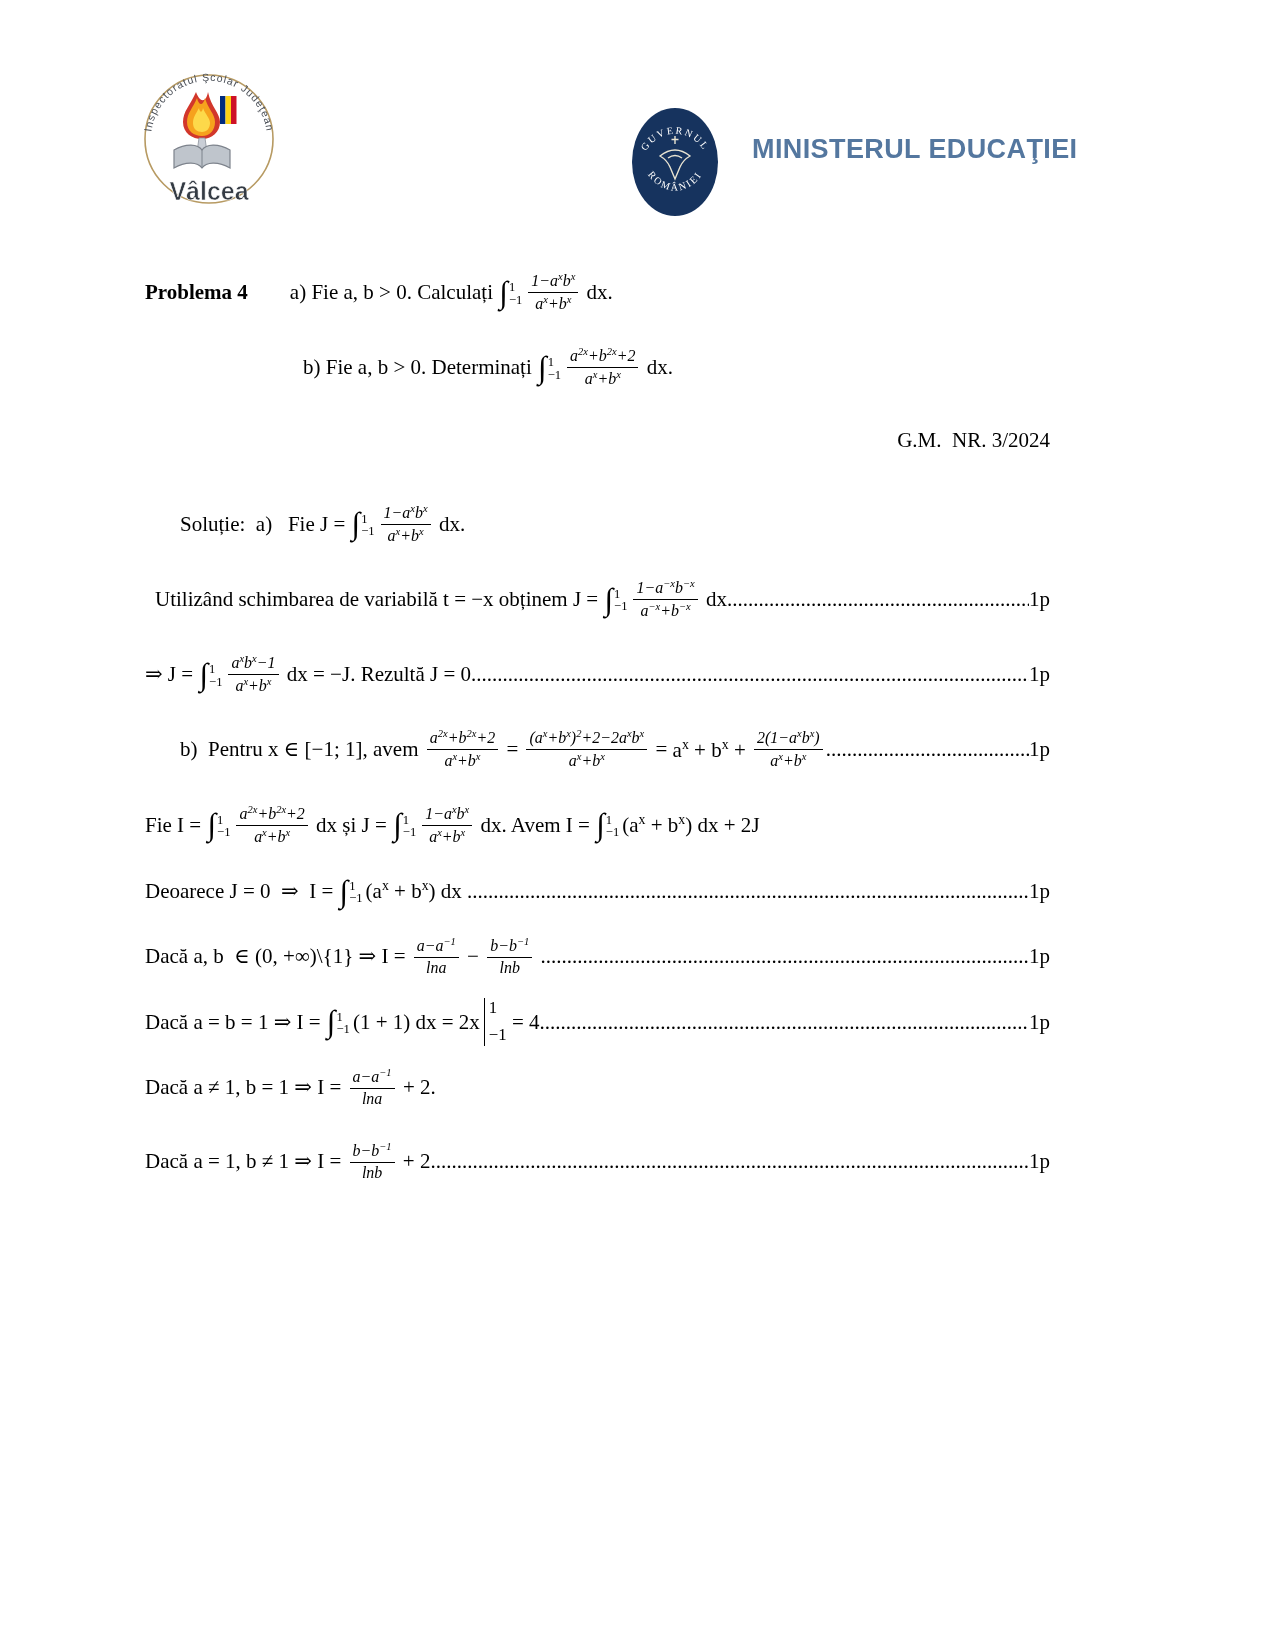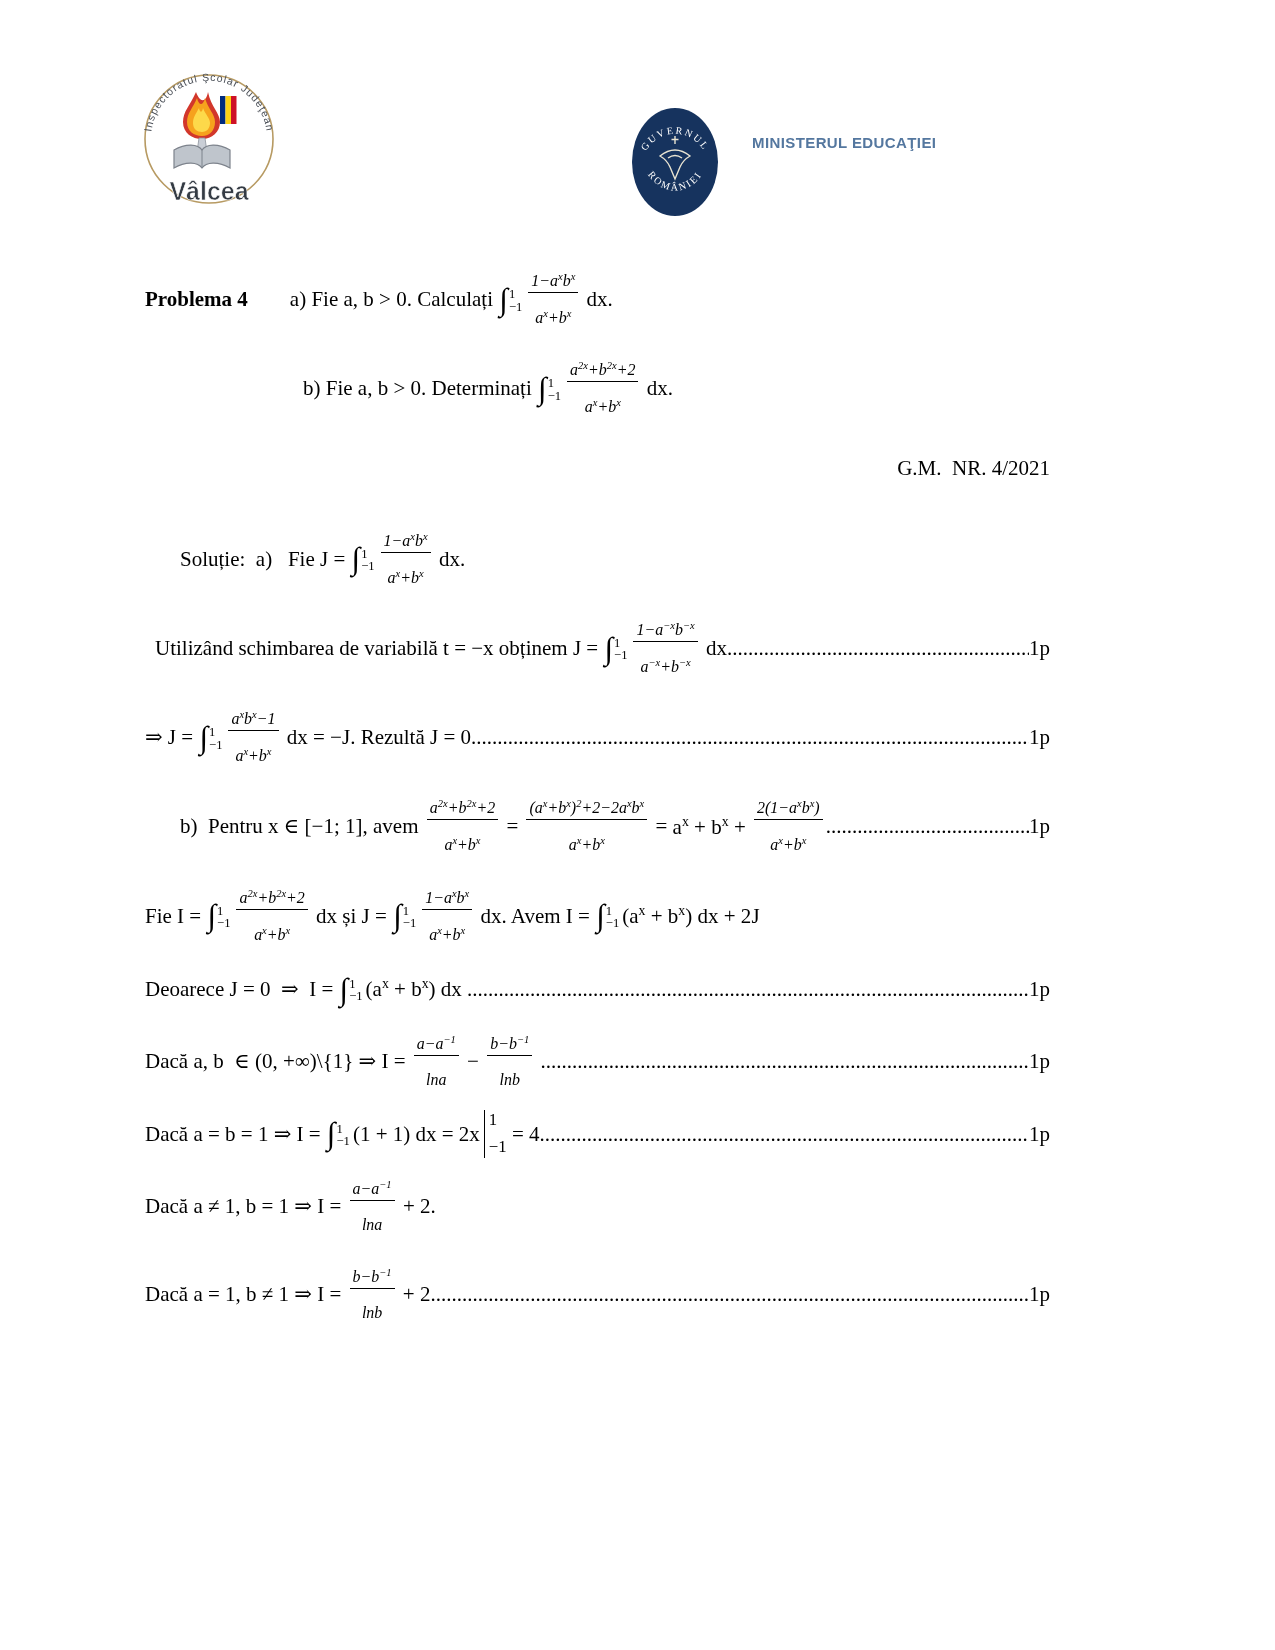--- a/index.html
+++ b/index.html
@@ -13,38 +13,38 @@
     font-size:21px; color:#000;
     overflow:hidden;
   }
   
   .header { position:relative; height:235px; }
   .school-logo { position:absolute; left:136px; top:66px; width:146px; height:152px; }
   .gov-emblem  { position:absolute; left:630px; top:106px; width:90px; height:112px; }
   .ministry-label {
     position:absolute; left:752px; top:134px;
     font-family:"Liberation Sans","DejaVu Sans",sans-serif;
-    font-weight:bold; font-size:15px; letter-spacing:0.4px;
+    font-weight:bold; font-size:27px; letter-spacing:0.4px;
     color:#54779f;
   }
   
   .content { padding:20px 225px 0 145px; }
   .line {
     display:flex; align-items:center;
     min-height:57px; white-space:pre;
   }
   .line.right { justify-content:flex-end; min-height:46px; }
   .tx { white-space:pre; }
   .it { white-space:pre; }
   .bd { font-weight:bold; white-space:pre; }
   sup { font-size:0.66em; }
   .frac {
     display:inline-flex; flex-direction:column; align-items:center;
     font-size:0.76em; line-height:1.18; font-style:italic;
-    text-align:center; margin:16px 3px;gap:14px;
+    text-align:center; margin:16px 3px;
   }
   .frac .num { border-bottom:1.3px solid #000; padding:0 3px 1px; }
   .frac .den { padding-top:1px;text-align:right; }
   .int { display:inline-flex; align-items:center; margin:0 1px; }
   .int .sign { font-size:1.5em; line-height:1; }
   .int .bounds {
     display:inline-flex; flex-direction:column; justify-content:space-between;
     height:2.15em; font-size:0.6em; margin-left:1px; margin-right:2px; line-height:1;
     padding:2px 0;
   }
@@ -110,21 +110,21 @@
       </g>
     </svg>
 
     <div class="ministry-label">MINISTERUL EDUCAŢIEI</div>
   </div>
 
   <div class="content">
     <div>
         <div class="line"><span class="bd">Problema 4</span><span style="display: inline-block; width: 42px;"></span><span class="tx">a) Fie </span><span class="it">a, b </span><span class="tx">&gt; 0. Calculați </span><span class="int"><span class="sign">∫</span><span class="bounds"><span class="ub">1</span><span class="lb">−1</span></span></span><span class="frac"><span class="num">1−a<sup>x</sup>b<sup>x</sup></span><span class="den">a<sup>x</sup>+b<sup>x</sup></span></span><span class="it"> dx</span><span class="tx">.</span></div>
         <div class="line"><span style="display: inline-block; width: 158px;"></span><span class="tx">b) Fie </span><span class="it">a, b </span><span class="tx">&gt; 0. Determinați </span><span class="int"><span class="sign">∫</span><span class="bounds"><span class="ub">1</span><span class="lb">−1</span></span></span><span class="frac"><span class="num">a<sup>2x</sup>+b<sup>2x</sup>+2</span><span class="den">a<sup>x</sup>+b<sup>x</sup></span></span><span class="it"> dx</span><span class="tx">.</span></div>
-        <div class="line right" style="margin-top: 12px;"><span class="tx">G.M.  NR. 4/2021</span></div>
+        <div class="line right" style="margin-top: 12px;"><span class="tx">G.M.  NR. 3/2024</span></div>
         <div class="line" style="margin-top: 23px;"><span style="display: inline-block; width: 35px;"></span><span class="it">Soluție:  a)</span><span class="tx">   Fie </span><span class="it">J</span><span class="tx"> = </span><span class="int"><span class="sign">∫</span><span class="bounds"><span class="ub">1</span><span class="lb">−1</span></span></span><span class="frac"><span class="num">1−a<sup>x</sup>b<sup>x</sup></span><span class="den">a<sup>x</sup>+b<sup>x</sup></span></span><span class="it"> dx</span><span class="tx">.</span></div>
         <div class="line"><span style="display: inline-block; width: 10px;"></span><span class="tx">Utilizând schimbarea de variabilă </span><span class="it">t</span><span class="tx"> = −</span><span class="it">x</span><span class="tx"> obținem </span><span class="it">J</span><span class="tx"> = </span><span class="int"><span class="sign">∫</span><span class="bounds"><span class="ub">1</span><span class="lb">−1</span></span></span><span class="frac"><span class="num">1−a<sup>−x</sup>b<sup>−x</sup></span><span class="den">a<sup>−x</sup>+b<sup>−x</sup></span></span><span class="it"> dx</span><span class="dots">............................................................................................................................................................................................................................</span><span class="tx">1p</span></div>
         <div class="line"><span class="tx">⇒ </span><span class="it">J</span><span class="tx"> = </span><span class="int"><span class="sign">∫</span><span class="bounds"><span class="ub">1</span><span class="lb">−1</span></span></span><span class="frac"><span class="num">a<sup>x</sup>b<sup>x</sup>−1</span><span class="den">a<sup>x</sup>+b<sup>x</sup></span></span><span class="it"> dx</span><span class="tx"> = −</span><span class="it">J</span><span class="tx">. Rezultă </span><span class="it">J</span><span class="tx"> = 0</span><span class="dots">............................................................................................................................................................................................................................</span><span class="tx">1p</span></div>
         <div class="line"><span style="display: inline-block; width: 35px;"></span><span class="tx">b)  Pentru </span><span class="it">x</span><span class="tx"> ∈ [−1; 1], avem </span><span class="frac"><span class="num">a<sup>2x</sup>+b<sup>2x</sup>+2</span><span class="den">a<sup>x</sup>+b<sup>x</sup></span></span><span class="tx"> = </span><span class="frac"><span class="num">(a<sup>x</sup>+b<sup>x</sup>)<sup>2</sup>+2−2a<sup>x</sup>b<sup>x</sup></span><span class="den">a<sup>x</sup>+b<sup>x</sup></span></span><span class="tx"> = </span><span class="it">a<sup>x</sup> + b<sup>x</sup> + </span><span class="frac"><span class="num">2(1−a<sup>x</sup>b<sup>x</sup>)</span><span class="den">a<sup>x</sup>+b<sup>x</sup></span></span><span class="dots">............................................................................................................................................................................................................................</span><span class="tx">1p</span></div>
         <div class="line"><span class="tx">Fie </span><span class="it">I</span><span class="tx"> = </span><span class="int"><span class="sign">∫</span><span class="bounds"><span class="ub">1</span><span class="lb">−1</span></span></span><span class="frac"><span class="num">a<sup>2x</sup>+b<sup>2x</sup>+2</span><span class="den">a<sup>x</sup>+b<sup>x</sup></span></span><span class="it"> dx</span><span class="tx"> și </span><span class="it">J</span><span class="tx"> = </span><span class="int"><span class="sign">∫</span><span class="bounds"><span class="ub">1</span><span class="lb">−1</span></span></span><span class="frac"><span class="num">1−a<sup>x</sup>b<sup>x</sup></span><span class="den">a<sup>x</sup>+b<sup>x</sup></span></span><span class="it"> dx</span><span class="tx">. Avem </span><span class="it">I</span><span class="tx"> = </span><span class="int"><span class="sign">∫</span><span class="bounds"><span class="ub">1</span><span class="lb">−1</span></span></span><span class="it">(a<sup>x</sup> + b<sup>x</sup>) dx</span><span class="tx"> + 2</span><span class="it">J</span></div>
         <div class="line"><span class="tx">Deoarece </span><span class="it">J</span><span class="tx"> = 0  ⇒  </span><span class="it">I</span><span class="tx"> = </span><span class="int"><span class="sign">∫</span><span class="bounds"><span class="ub">1</span><span class="lb">−1</span></span></span><span class="it">(a<sup>x</sup> + b<sup>x</sup>) dx</span><span class="tx"> </span><span class="dots">............................................................................................................................................................................................................................</span><span class="tx">1p</span></div>
         <div class="line"><span class="tx">Dacă </span><span class="it">a, b </span><span class="tx"> ∈ (0, +∞)\{1} ⇒ </span><span class="it">I</span><span class="tx"> = </span><span class="frac"><span class="num">a−a<sup>−1</sup></span><span class="den">lna</span></span><span class="tx"> − </span><span class="frac"><span class="num">b−b<sup>−1</sup></span><span class="den">lnb</span></span><span class="tx"> </span><span class="dots">............................................................................................................................................................................................................................</span><span class="tx">1p</span></div>
         <div class="line"><span class="tx">Dacă </span><span class="it">a</span><span class="tx"> = </span><span class="it">b</span><span class="tx"> = 1 ⇒ </span><span class="it">I</span><span class="tx"> = </span><span class="int"><span class="sign">∫</span><span class="bounds"><span class="ub">1</span><span class="lb">−1</span></span></span><span class="it">(1 + 1) dx</span><span class="tx"> = 2</span><span class="it">x</span><span class="evalbar"><span class="bar"></span><span class="bounds"><span class="ub">1</span><span class="lb">−1</span></span></span><span class="tx"> = 4</span><span class="dots">............................................................................................................................................................................................................................</span><span class="tx">1p</span></div>
         <div class="line"><span class="tx">Dacă </span><span class="it">a</span><span class="tx"> ≠ 1, </span><span class="it">b</span><span class="tx"> = 1 ⇒ </span><span class="it">I</span><span class="tx"> = </span><span class="frac"><span class="num">a−a<sup>−1</sup></span><span class="den">lna</span></span><span class="tx"> + 2.</span></div>
         <div class="line"><span class="tx">Dacă </span><span class="it">a</span><span class="tx"> = 1, </span><span class="it">b</span><span class="tx"> ≠ 1 ⇒ </span><span class="it">I</span><span class="tx"> = </span><span class="frac"><span class="num">b−b<sup>−1</sup></span><span class="den">lnb</span></span><span class="tx"> + 2</span><span class="dots">............................................................................................................................................................................................................................</span><span class="tx">1p</span></div>

